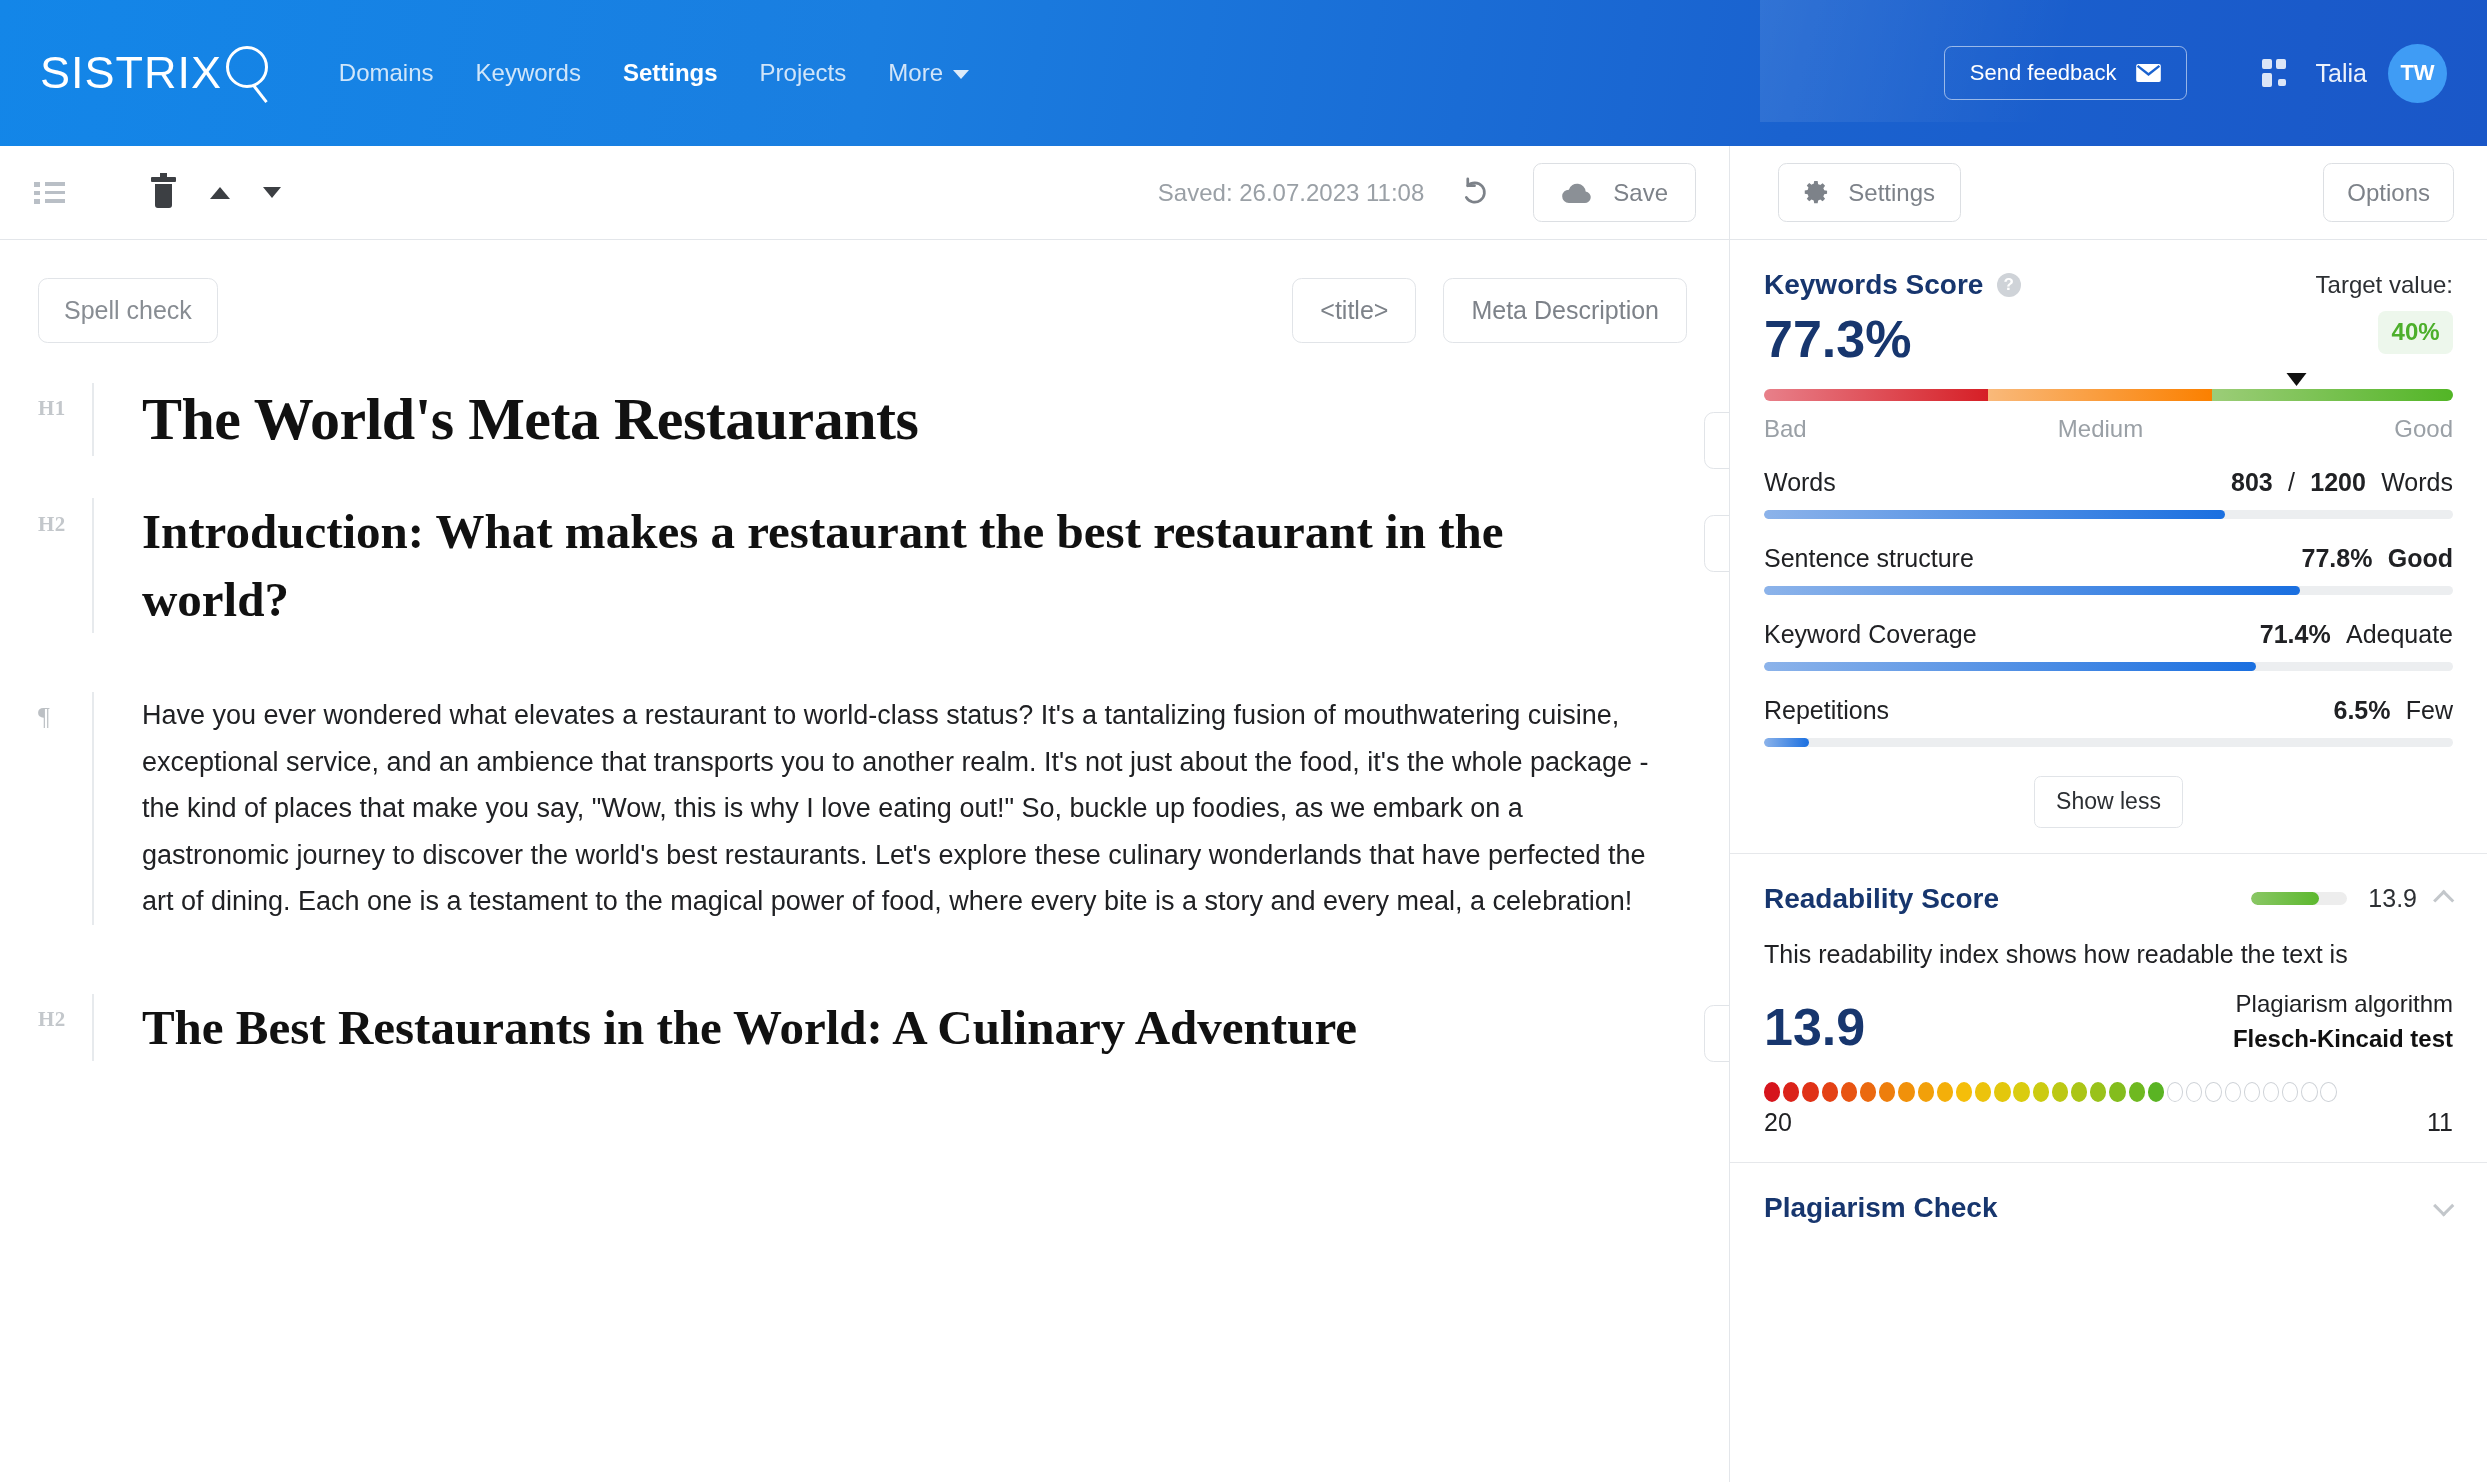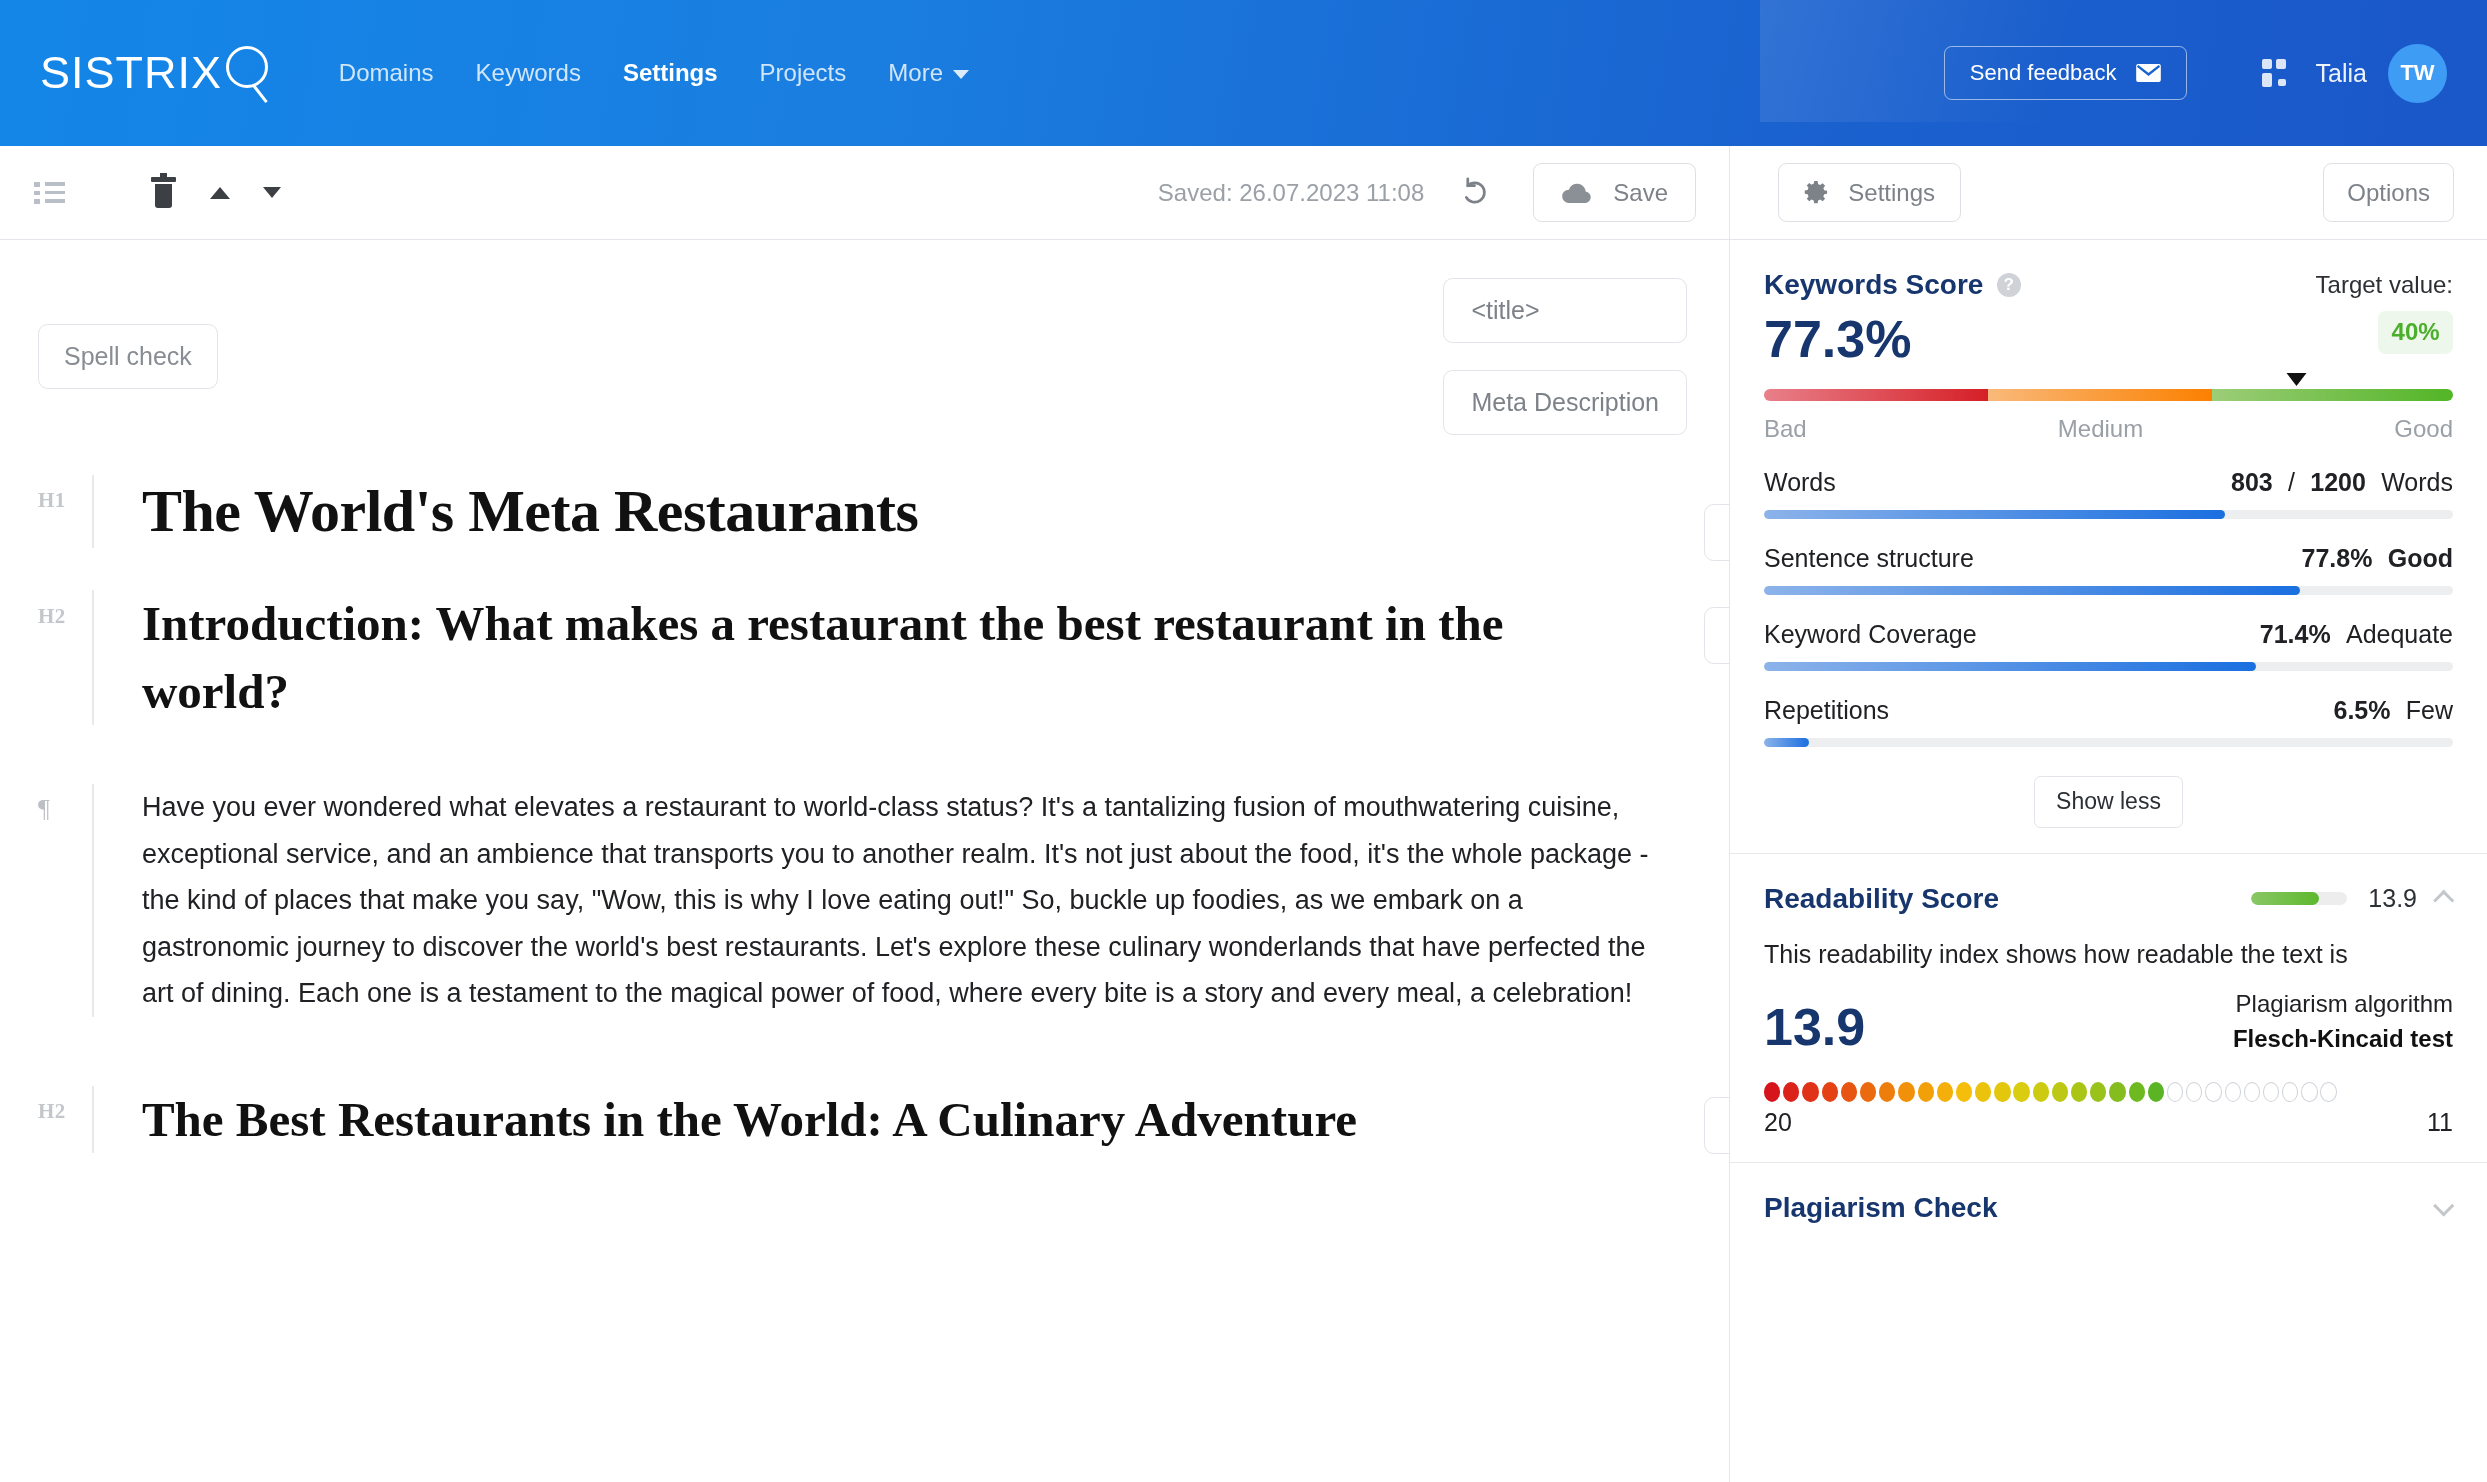--- a/index.html
+++ b/index.html
@@ -122,21 +122,21 @@
   .editor { flex: 0 0 1730px; position:relative; overflow:hidden; border-right:1px solid #e3e6ea; background:#fff; }
   .panel { flex:1; background:#fff; overflow:hidden; position:relative; }
 
   
   .ed-tools { display:flex; align-items:center; padding: 38px 42px 0 38px; }
   .spell-btn {
     border:1px solid #e1e4e8; border-radius: 9.6px; background:#fff;
     height: 65px; padding: 0 25px; display:flex; align-items:center;
     color:#888d93; font-size: 25px; cursor:pointer;
   }
-  .ed-tools-right { margin-left:auto; display:flex; gap: 27px; flex-direction: column; }
+  .ed-tools-right { margin-left:auto; display:flex; gap: 27px; }
   .tag-btn {
     border:1px solid #e1e4e8; border-radius: 9.6px; background:#fff;
     height: 65px; padding: 0 27px; display:flex; align-items:center;
     color:#7d8289; font-size: 25px; cursor:pointer; white-space:nowrap;
   }
 
   .blocks { padding: 23px 0 0 0; }
   .block { display:flex; position:relative; padding-left: 38px; }
   .blk-tag {
     width: 54px; flex: 0 0 54px; color:#c3c7cb; font-size: 21px;

